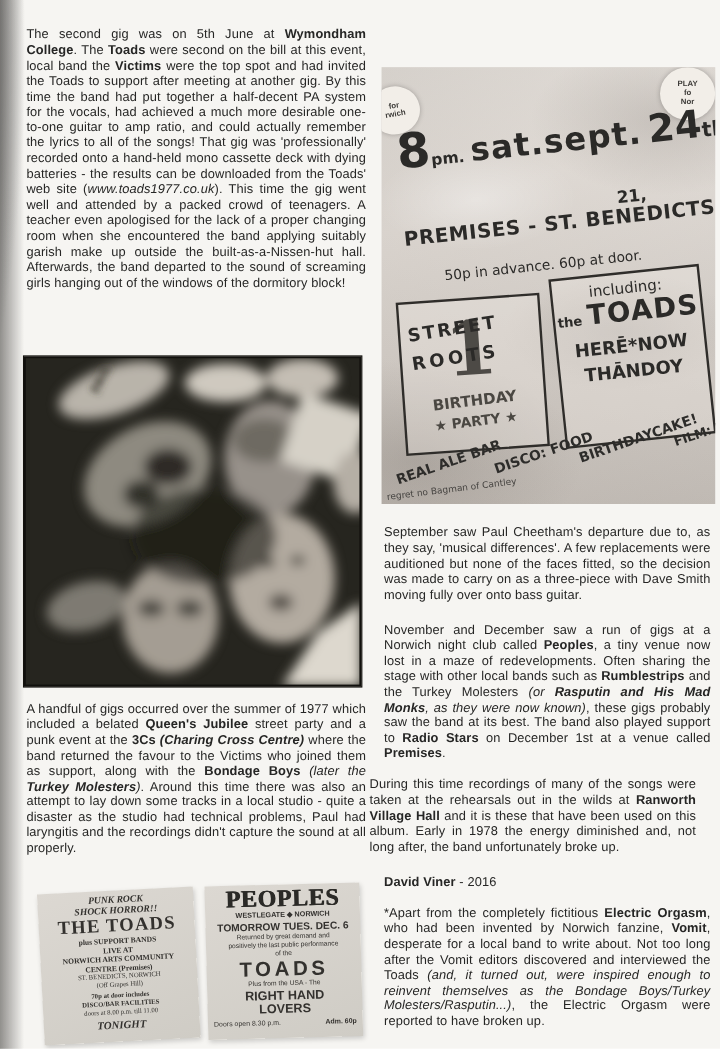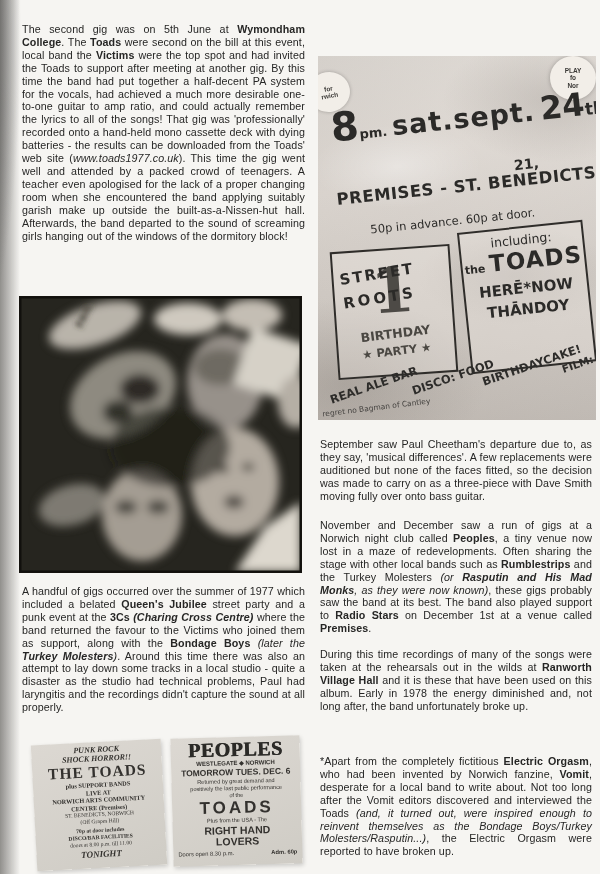--- a/index.html
+++ b/index.html
@@ -173,18 +173,19 @@
 
     <div class="diag" style="left:10px;top:322px;">REAL ALE BAR</div>
     <div class="diag" style="left:92px;top:314px;">DISCO: FOOD</div>
     <div class="diag" style="left:162px;top:302px;">BIRTHDAYCAKE!</div>
     <div class="diag" style="left:242px;top:294px;font-size:10.5px;">FILM: RAFFLE</div>
     <div class="hand" style="position:absolute;left:4px;bottom:8px;font-size:7.5px;transform:rotate(-7deg);color:#454340;">regret no Bagman of Cantley</div>
   </div>
 
   <div class="para" style="left:320px;top:438px;width:272px;"><span>September saw Paul Cheetham's departure due to, as they say, 'musical differences'. A few replacements were auditioned but none of the faces fitted, so the decision was made to carry on as a three-piece with Dave Smith moving fully over onto bass guitar.</span></div>
   <div class="para" style="left:320px;top:519px;width:272px;"><span>November and December saw a run of gigs at a Norwich night club called </span><span class="b">Peoples</span><span>, a tiny venue now lost in a maze of redevelopments. Often sharing the stage with other local bands such as </span><span class="b">Rumblestrips</span><span> and the Turkey Molesters </span><span class="i">(or </span><span class="b i">Rasputin and His Mad Monks</span><span class="i">, as they were now known)</span><span>, these gigs probably saw the band at its best. The band also played support to </span><span class="b">Radio Stars</span><span> on December 1st at a venue called </span><span class="b">Premises</span><span>.</span></div>
-  <div class="para" style="left:320px;top:648px;width:272px;"><span>During this time recordings of many of the songs were taken at the rehearsals out in the wilds at </span><span class="b">Ranworth Village Hall</span><span> and it is these that have been used on this album. Early in 1978 the energy diminished and, not long after, the band unfortunately broke up.</span></div>
+  <div class="para" style="left:308px;top:648px;width:272px;"><span>During this time recordings of many of the songs were taken at the rehearsals out in the wilds at </span><span class="b">Ranworth Village Hall</span><span> and it is these that have been used on this album. Early in 1978 the energy diminished and, not long after, the band unfortunately broke up.</span></div>
+  <div class="para" style="left:320px;top:729px;width:272px;text-align:left;"><span class="b">David Viner</span><span> - 2016</span></div>
   <div class="para" style="left:320px;top:755px;width:272px;"><span>*Apart from the completely fictitious </span><span class="b">Electric Orgasm</span><span>, who had been invented by Norwich fanzine, </span><span class="b">Vomit</span><span>, desperate for a local band to write about. Not too long after the Vomit editors discovered and interviewed the Toads </span><span class="i">(and, it turned out, were inspired enough to reinvent themselves as the Bondage Boys/Turkey Molesters/Rasputin...)</span><span>, the Electric Orgasm were reported to have broken up.</span></div>
 
   <div class="shade-strip"></div>
   <div class="shade-corner"></div>
 </div>
 
 </body></html>

